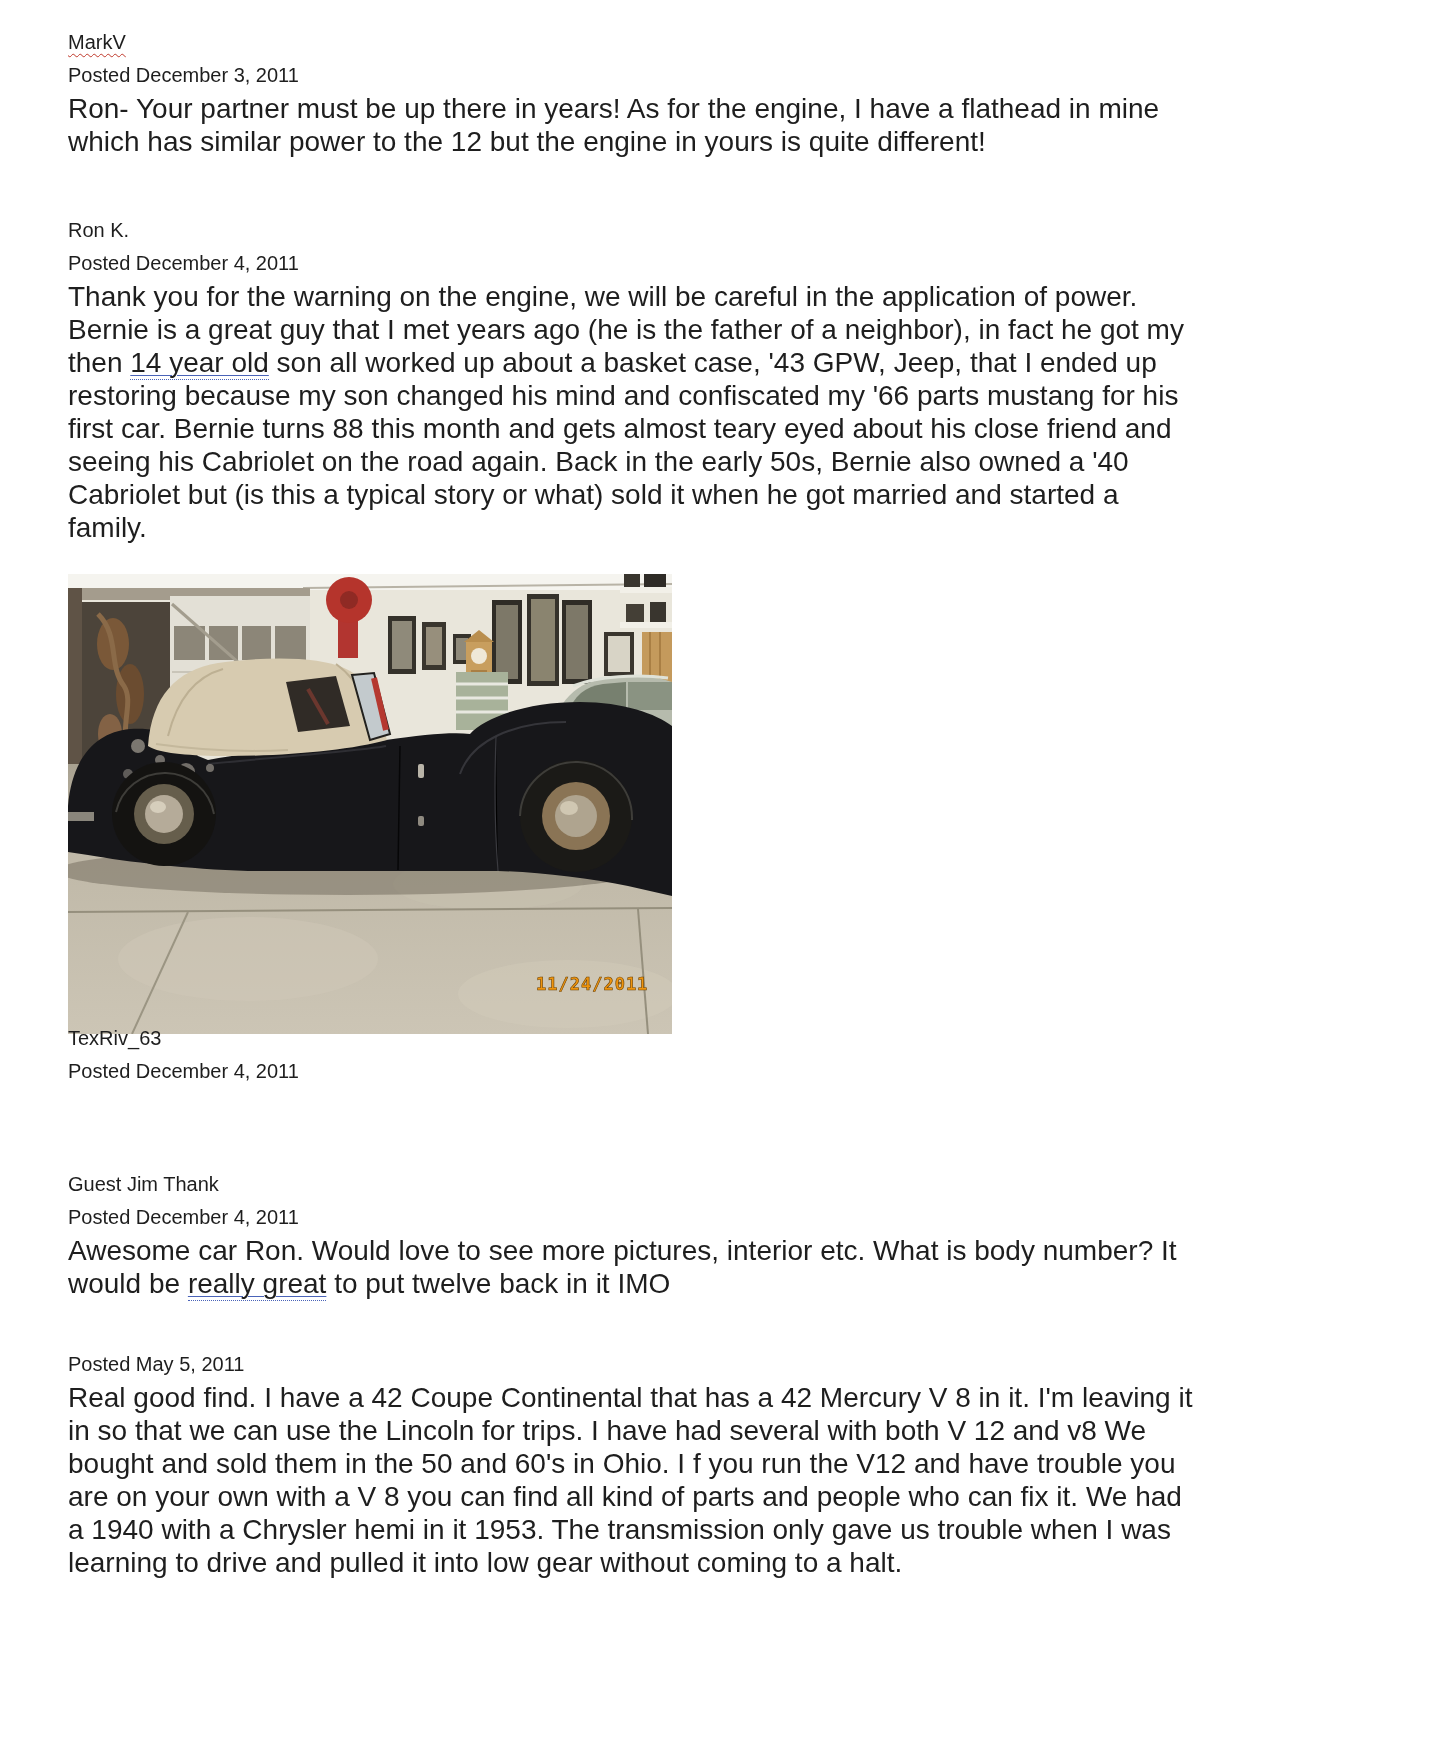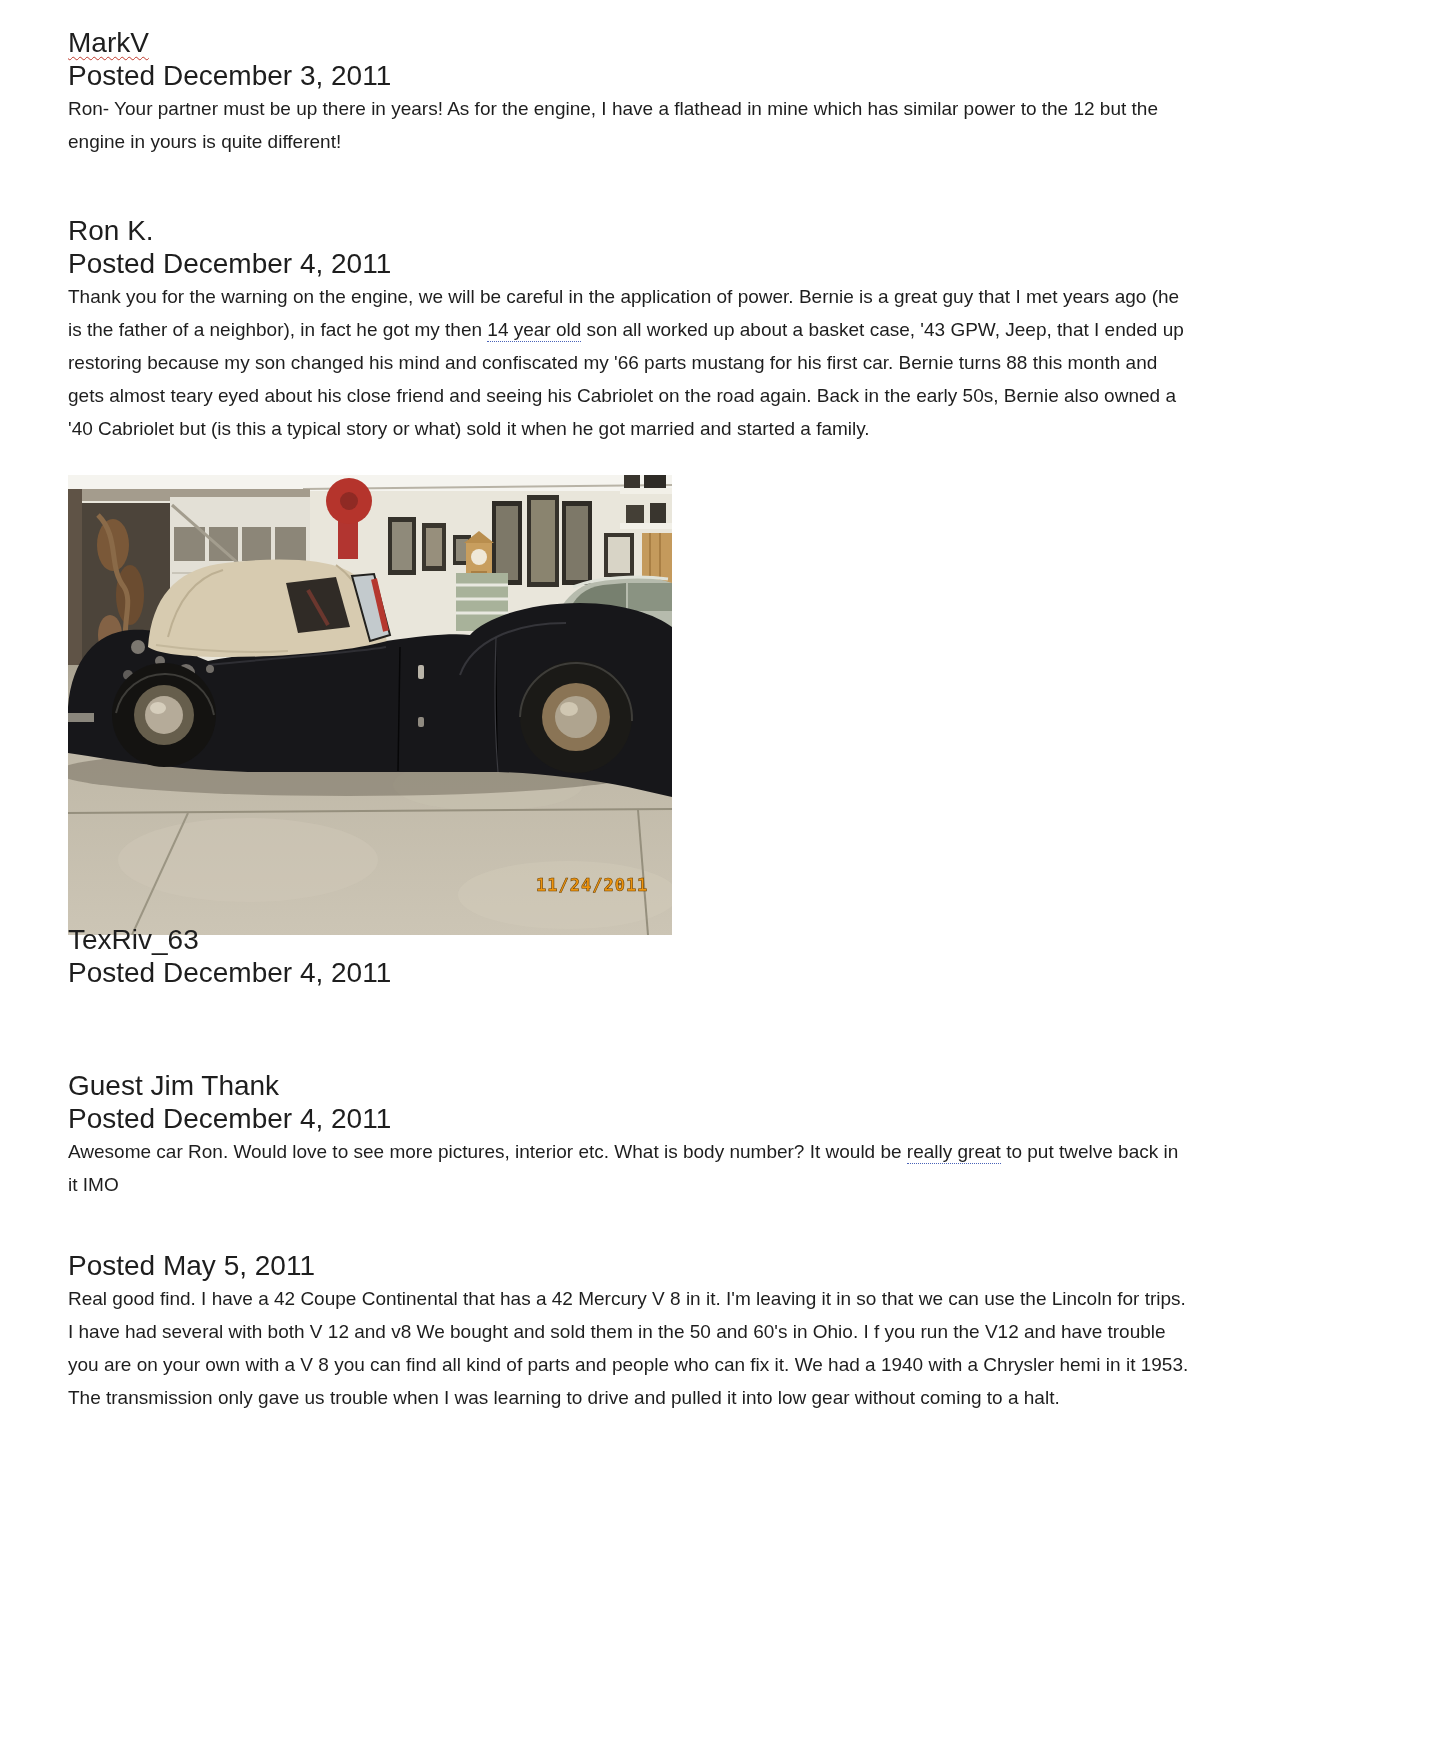--- a/index.html
+++ b/index.html
@@ -5,41 +5,42 @@
   html,body{margin:0;padding:0;}
   body{
     width:1447px;height:1752px;background:#ffffff;overflow:hidden;
     font-family:"Liberation Sans","DejaVu Sans",sans-serif;
     color:#1e1e1e;
   }
   .page{
     padding:26px 0 0 68px;
     width:1379px;
   }
-  .line{font-size:28px;line-height:33px;white-space:pre-wrap;}
+  .line{font-size:20px;line-height:33px;white-space:pre-wrap;}
   p.body{
-    margin:0;font-size:19px;line-height:33px;width:1125px;
+    margin:0;font-size:28px;line-height:33px;width:1125px;
     white-space:normal;
   }
   .post{margin:0;}
   #post-ronk{margin-top:56px;}
   .photo-wrap{margin-top:30px;width:604px;height:404px;}
   #post-texriv{margin-top:44px;}
   #post-jim{margin-top:80px;}
   #post-waldren{margin-top:48px;}
   
   .u-spell{
     text-decoration:underline;
     text-decoration-style:wavy;
     text-decoration-color:#c0392b;
     text-decoration-thickness:1px;
     text-underline-offset:4px;
   }
   
   .u-gram{
+    text-decoration:underline;
     text-decoration-style:solid;
     text-decoration-color:#4a63b8;
     text-decoration-thickness:1px;
     text-underline-offset:3px;
     border-bottom:1px dotted #4a63b8;
     padding-bottom:1px;
   }
   svg{display:block;}
 </style>
 </head>

